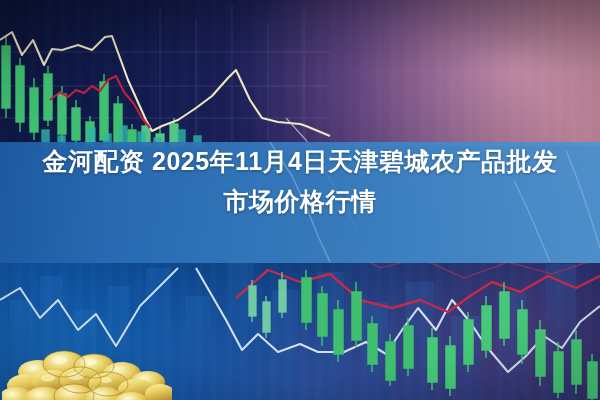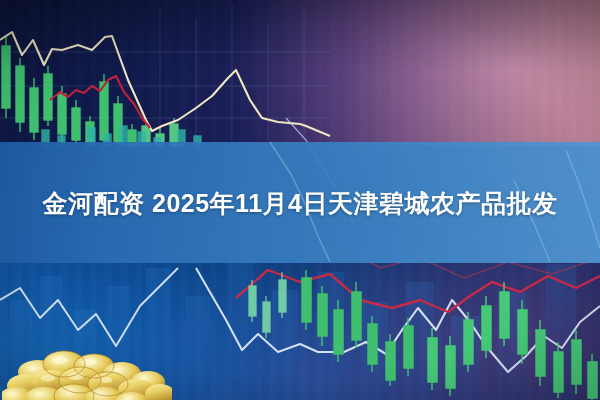--- a/index.html
+++ b/index.html
@@ -79,21 +79,21 @@
     opacity: 0.93;
   }
   #title-band-inner {
     position: absolute;
     left: 0; right: 0;
     top: 142px;
     height: 121px;
     display: flex;
     flex-direction: column;
     align-items: center;
-    justify-content: center;
+    justify-content: flex-start;
     gap: 2px;
   }
   .title-line {
     color: #ffffff;
     font-size: 25px;
     font-weight: 700;
     letter-spacing: 0.5px;
     line-height: 38px;
     text-shadow: 0 1px 3px rgba(0,0,0,0.35);
     white-space: nowrap;
@@ -279,20 +279,21 @@
   <div id="title-band"></div>
 
   <svg class="layer" viewBox="0 0 600 400" preserveAspectRatio="none" style="opacity:0.30;">
     <polyline fill="none" stroke="#cfe2f6" stroke-width="1.6" points="270,142 292,176 306,206 318,236 330,262"></polyline>
     <polyline fill="none" stroke="#cfe2f6" stroke-width="1.3" points="514,180 528,210 540,238 550,262"></polyline>
     <polyline fill="none" stroke="#cfe2f6" stroke-width="1.3" points="566,150 580,186 592,222 600,248"></polyline>
   </svg>
 
   <div id="title-band-inner">
     <div class="title-line">金河配资 2025年11月4日天津碧城农产品批发</div>
+    <div class="title-line">市场价格行情</div>
   </div>
 
   <svg id="coins" viewBox="0 0 170 70">
     <g>
       <ellipse cx="36" cy="36" rx="20" ry="12" fill="url(#gCoinFace)"></ellipse>
       <ellipse cx="62" cy="28" rx="21" ry="13" fill="url(#gCoinFace)"></ellipse>
       <ellipse cx="92" cy="30" rx="20" ry="12" fill="url(#gCoinFace)"></ellipse>
       <ellipse cx="120" cy="38" rx="19" ry="12" fill="url(#gCoinFace)"></ellipse>
       <ellipse cx="146" cy="46" rx="17" ry="11" fill="url(#gCoinFace)"></ellipse>
     </g>

